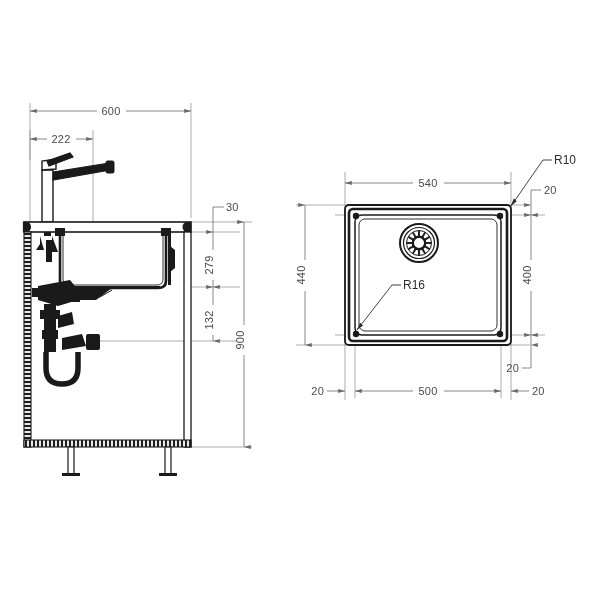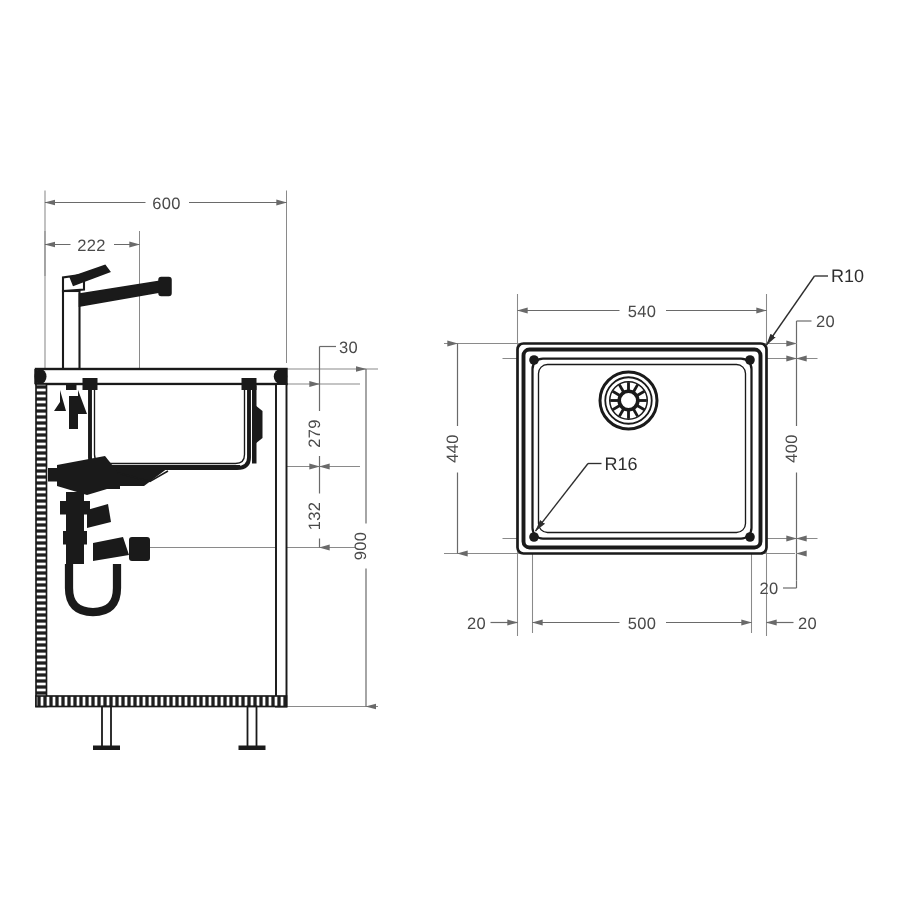--- a/index.html
+++ b/index.html
@@ -4,21 +4,21 @@
 <title>Sink Technical Drawing</title>
 <style>
   html,body{margin:0;padding:0;background:#ffffff;}
   body{
     width:600px;height:600px;
     font-family:"Liberation Sans", sans-serif;
     color:#3a3a3a;
     overflow:hidden;
     position:relative;
   }
-  #drawing-root{position:absolute;inset:0;margin-top:24px;}
+  #drawing-root{position:absolute;inset:0;}
   svg{display:block;}
   .dim-text{
     font-family:"Liberation Sans", sans-serif;
     font-size:11px;
     fill:#4a4a4a;
     letter-spacing:0.2px;
   }
   .dim-text-v{
     font-family:"Liberation Sans", sans-serif;
     font-size:11px;

